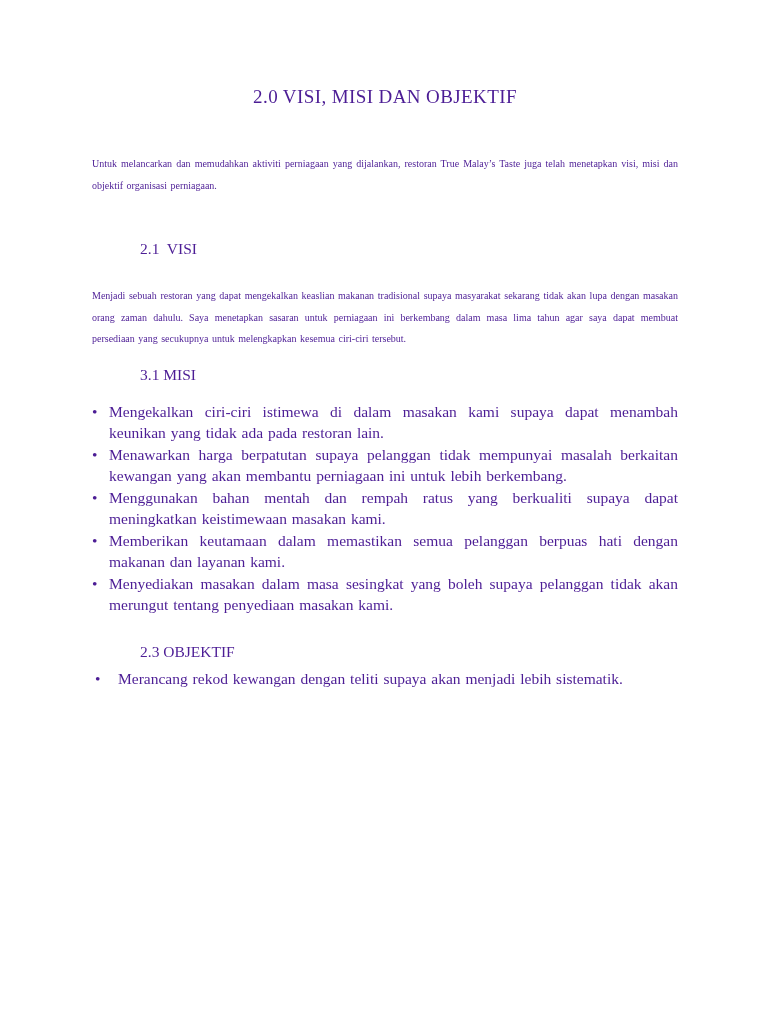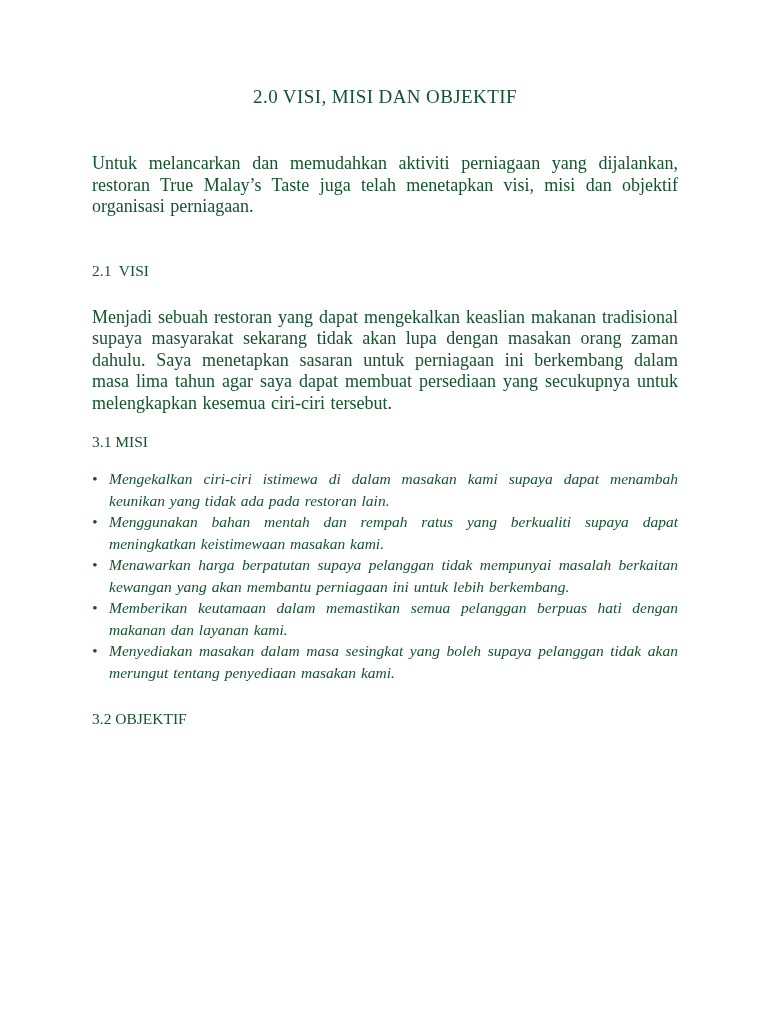--- a/index.html
+++ b/index.html
@@ -7,67 +7,68 @@
     padding: 0;
     background: #ffffff;
   }
   .page {
     position: relative;
     width: 768px;
     height: 1024px;
     background: #ffffff;
     overflow: hidden;
     font-family: "Liberation Serif", "DejaVu Serif", serif;
-    color: #14532d;
+    color: #4c1d95;
   }
   .content {
     position: absolute;
     left: 92px;
     top: 0;
     width: 586px;
   }
   .doc-title {
     margin-top: 86px;
     text-align: center;
     font-size: 19px;
     font-weight: 500;
     letter-spacing: 0.4px;
     white-space: pre-wrap;
   }
   .para {
-    font-size: 18px;
+    font-size: 10px;
     line-height: 21.5px;
     text-align: justify;
     word-spacing: 1px;
   }
   .intro { margin-top: 45px; }
   .section-heading {
     font-size: 15.5px;
     line-height: 20px;
     white-space: pre-wrap;
+    margin-left: 48px;
   }
   .h-visi { margin-top: 43px; }
   .visi-body { margin-top: 26px; }
   .h-misi { margin-top: 15px; }
   .h-objektif { margin-top: 26px; }
   ul.doc-list {
     list-style: none;
     margin: 0;
     padding: 0;
   }
   ul.misi-list { margin-top: 16px; }
   ul.objektif-list { margin-top: 6px; }
   ul.doc-list li {
     position: relative;
     font-size: 15.5px;
     line-height: 21.5px;
     text-align: justify;
     word-spacing: 1px;
   }
-  ul.misi-list li { padding-left: 17px; font-style: italic; }
+  ul.misi-list li { padding-left: 17px; }
   ul.objektif-list li { padding-left: 26px; margin-bottom: 2px; }
   ul.doc-list li::before {
     content: "\2022";
     position: absolute;
     left: 0;
     top: 0;
     font-size: 15.5px;
   }
   ul.objektif-list li::before { left: 3px; }
 </style>
@@ -82,25 +83,26 @@
     <p class="para intro">Untuk melancarkan dan memudahkan aktiviti perniagaan yang dijalankan, restoran True Malay’s Taste juga telah menetapkan visi, misi dan objektif organisasi perniagaan.</p>
 
     <div class="section-heading h-visi">2.1  VISI</div>
 
     <p class="para visi-body">Menjadi sebuah restoran yang dapat mengekalkan keaslian makanan tradisional supaya masyarakat sekarang tidak akan lupa dengan masakan orang zaman dahulu. Saya menetapkan sasaran untuk perniagaan ini berkembang dalam masa lima tahun agar saya dapat membuat persediaan yang secukupnya untuk melengkapkan kesemua ciri-ciri tersebut.</p>
 
     <div class="section-heading h-misi">3.1 MISI</div>
 
     <ul class="doc-list misi-list">
       <li>Mengekalkan ciri-ciri istimewa di dalam masakan kami supaya dapat menambah keunikan yang tidak ada pada restoran lain.</li>
+      <li>Menawarkan harga berpatutan supaya pelanggan tidak mempunyai masalah berkaitan kewangan yang akan membantu perniagaan ini untuk lebih berkembang.</li>
       <li>Menggunakan bahan mentah dan rempah ratus yang berkualiti supaya dapat meningkatkan keistimewaan masakan kami.</li>
-      <li>Menawarkan harga berpatutan supaya pelanggan tidak mempunyai masalah berkaitan kewangan yang akan membantu perniagaan ini untuk lebih berkembang.</li>
       <li>Memberikan keutamaan dalam memastikan semua pelanggan berpuas hati dengan makanan dan layanan kami.</li>
       <li>Menyediakan masakan dalam masa sesingkat yang boleh supaya pelanggan tidak akan merungut tentang penyediaan masakan kami.</li>
     </ul>
 
-    <div class="section-heading h-objektif">3.2 OBJEKTIF</div>
+    <div class="section-heading h-objektif">2.3 OBJEKTIF</div>
 
     <ul class="doc-list objektif-list">
+      <li>Merancang rekod kewangan dengan teliti supaya akan menjadi lebih sistematik.</li>
     </ul>
 
   </div>
 </div>
 
 </body></html>

